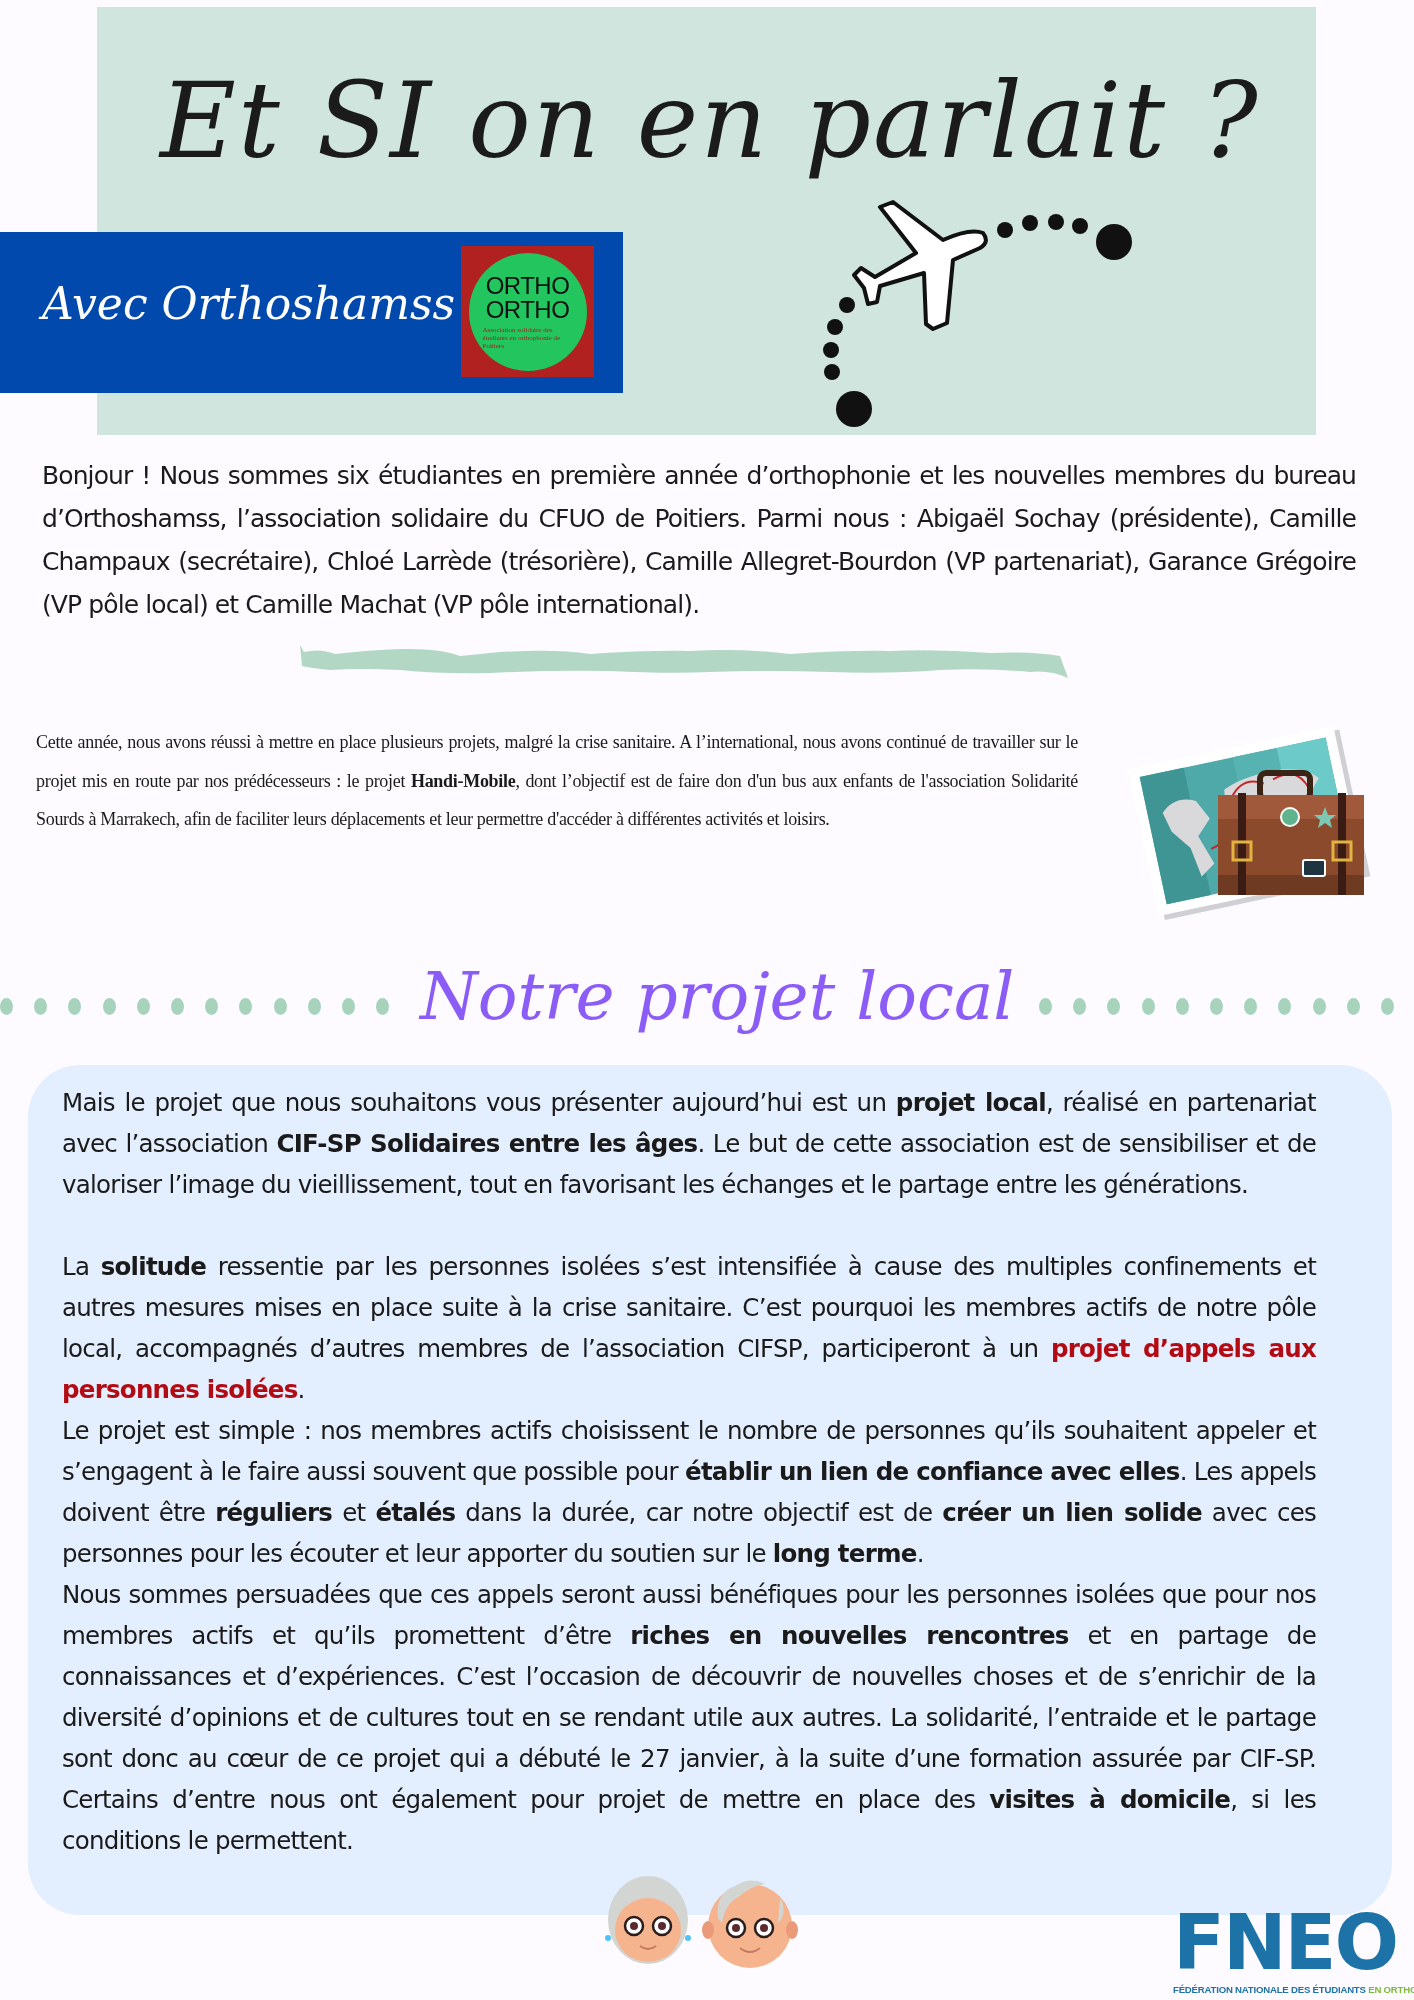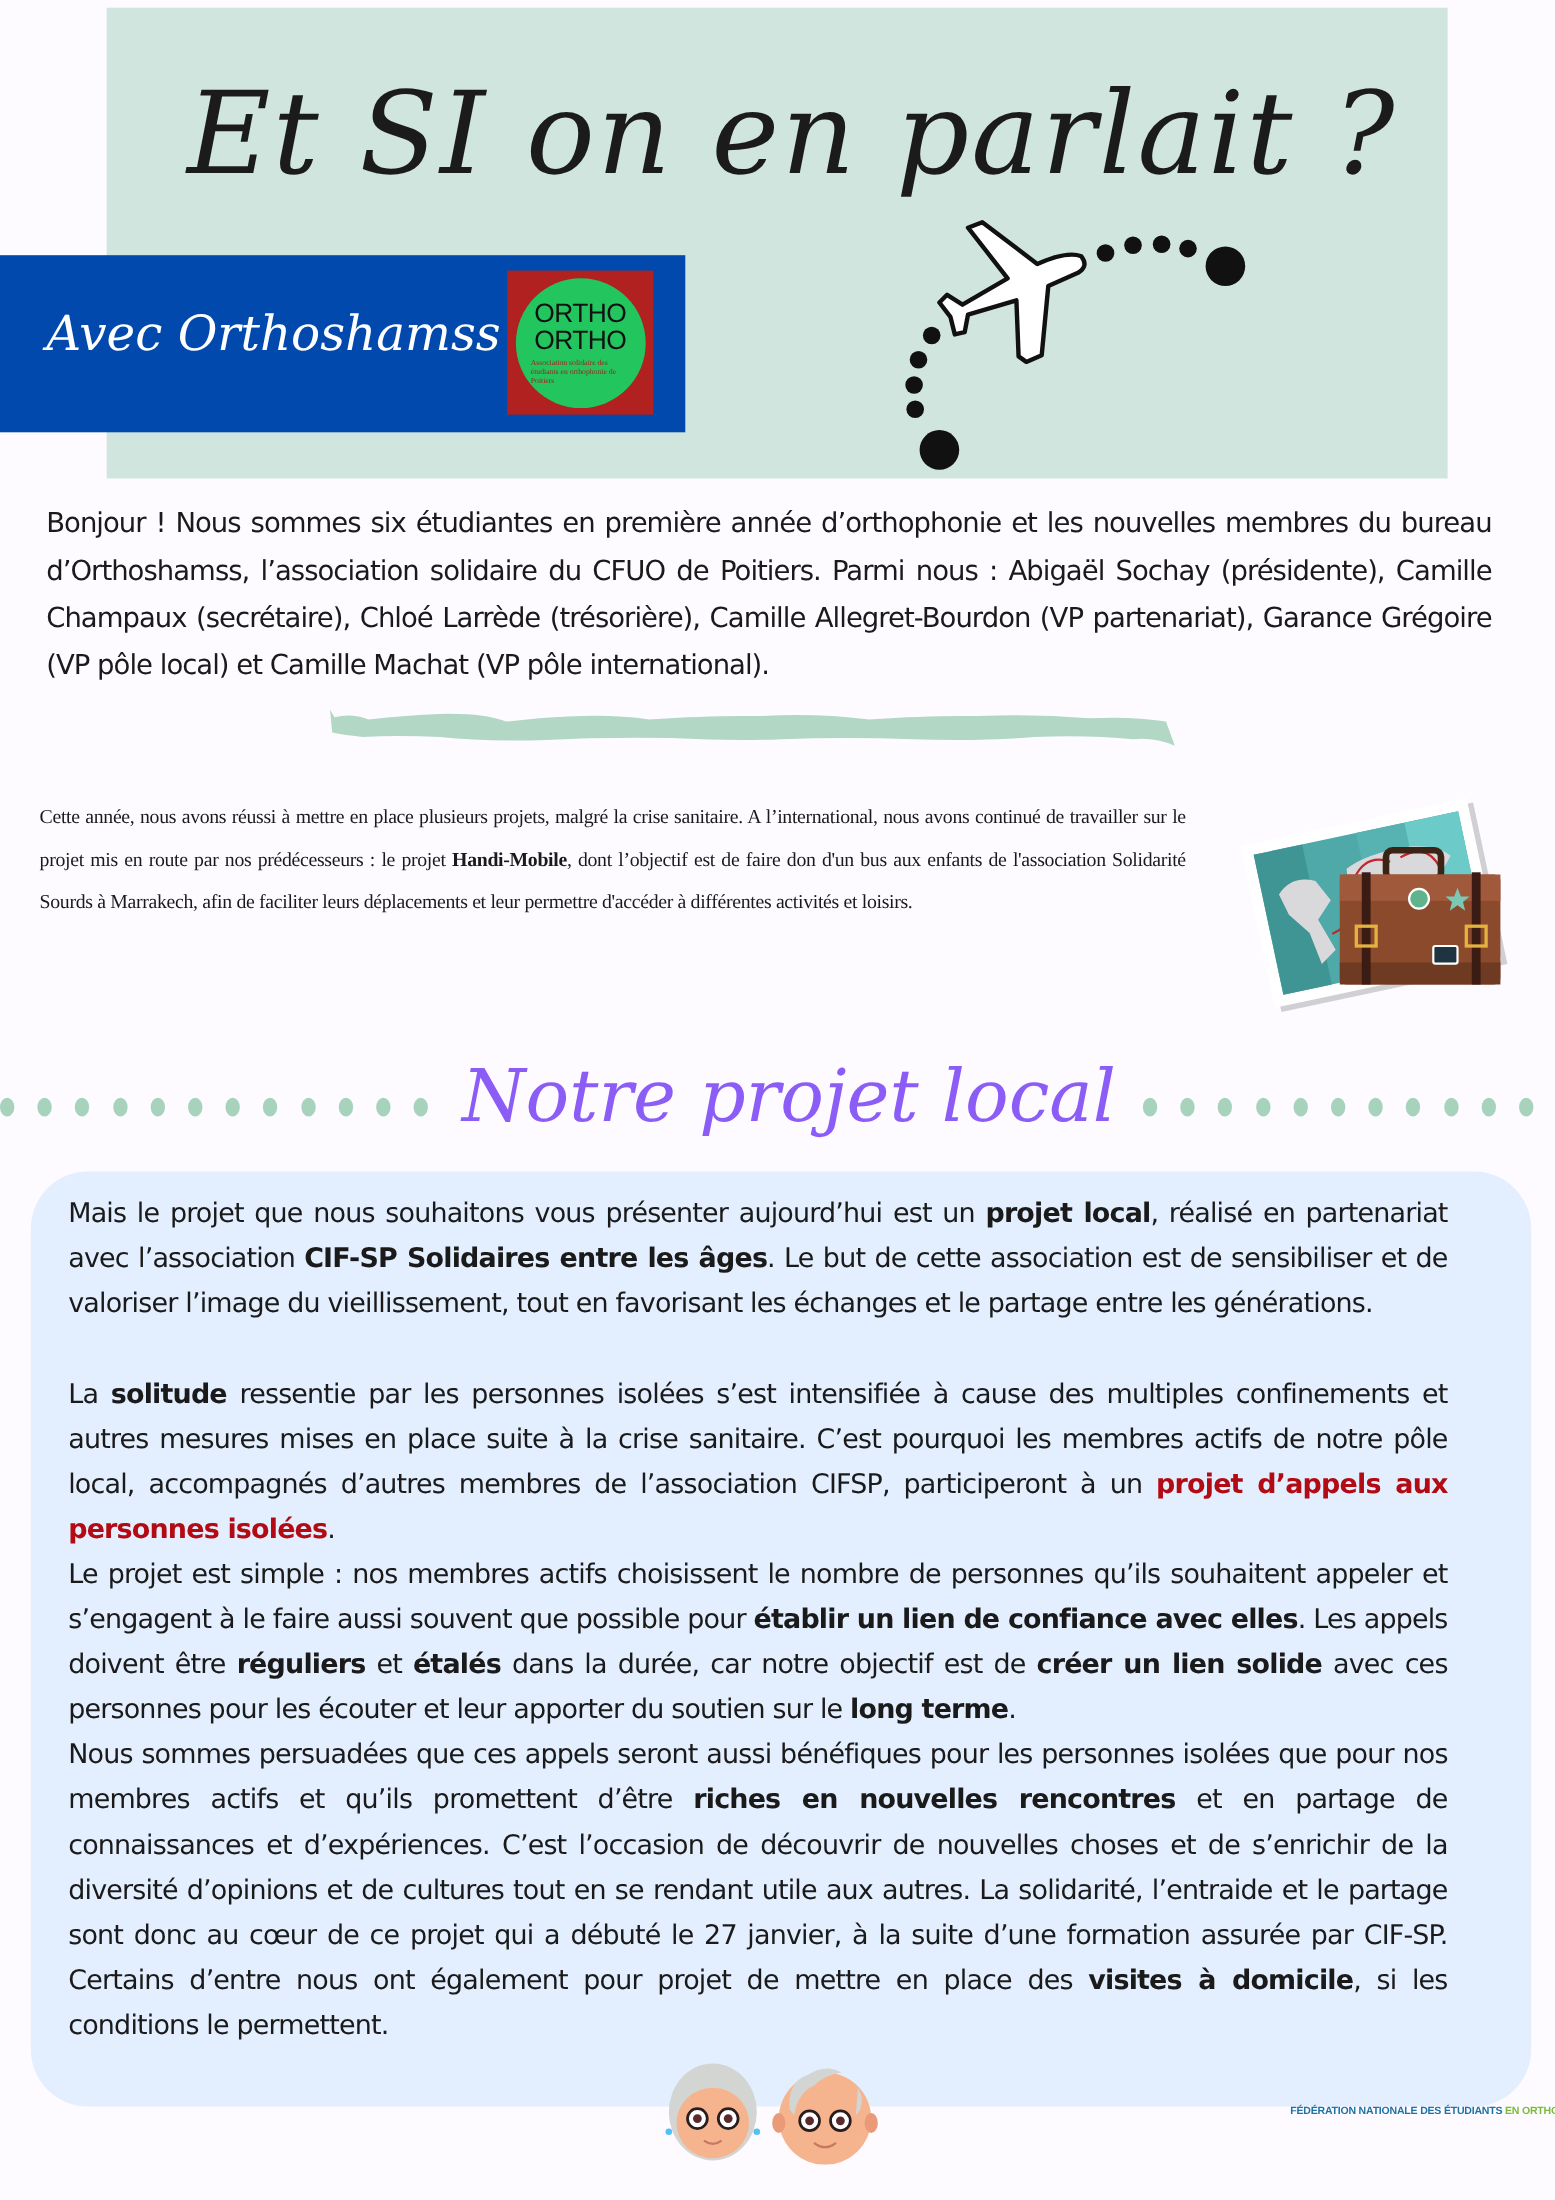--- a/index.html
+++ b/index.html
@@ -11,21 +11,21 @@
   }
   .abs { position: absolute; }
   .header-panel {
     left: 97px; top: 7px; width: 1219px; height: 428px;
     background: #d0e5dd;
   }
   .title {
     left: 160px; top: 60px; width: 1120px;
     font-family: "DejaVu Serif", serif; font-style: italic;
     font-size: 104px; letter-spacing: 2px; font-weight: normal;
-    color: #1b1b1b; text-align: center; white-space: nowrap;
+    color: #1b1b1b; text-align: left; white-space: nowrap;
   }
   .blue-banner {
     left: 0; top: 232px; width: 623px; height: 161px;
     background: #0249ad;
   }
   .banner-text {
     left: 42px; top: 278px;
     font-family: "DejaVu Serif", serif; font-style: italic;
     font-size: 44px; color: #ffffff; white-space: nowrap;
   }
@@ -215,14 +215,17 @@
   <ellipse cx="108" cy="62" rx="6" ry="9" fill="#ea9a78"></ellipse>
     <ellipse cx="192" cy="62" rx="6" ry="9" fill="#ea9a78"></ellipse>
   <circle cx="136" cy="60" r="9" fill="#fff" stroke="#2a1d1d" stroke-width="2.5"></circle>
   <circle cx="164" cy="60" r="9" fill="#fff" stroke="#2a1d1d" stroke-width="2.5"></circle>
   <circle cx="136" cy="60" r="4" fill="#5a2a2e"></circle>
     <circle cx="164" cy="60" r="4" fill="#5a2a2e"></circle>
   <path d="M140 80 Q150 88 160 80" stroke="#c47a62" stroke-width="2" fill="none"></path>
 </svg>
 
 <div class="abs fneo">
+  <div class="fneo-word">
+    <span class="fneo-letters">FNEO</span>
+  </div>
   <div class="fneo-sub"><span class="a">FÉDÉRATION NATIONALE DES ÉTUDIANTS </span><span class="b">EN ORTHOPHONIE</span></div>
 </div>
 
 </body></html>

